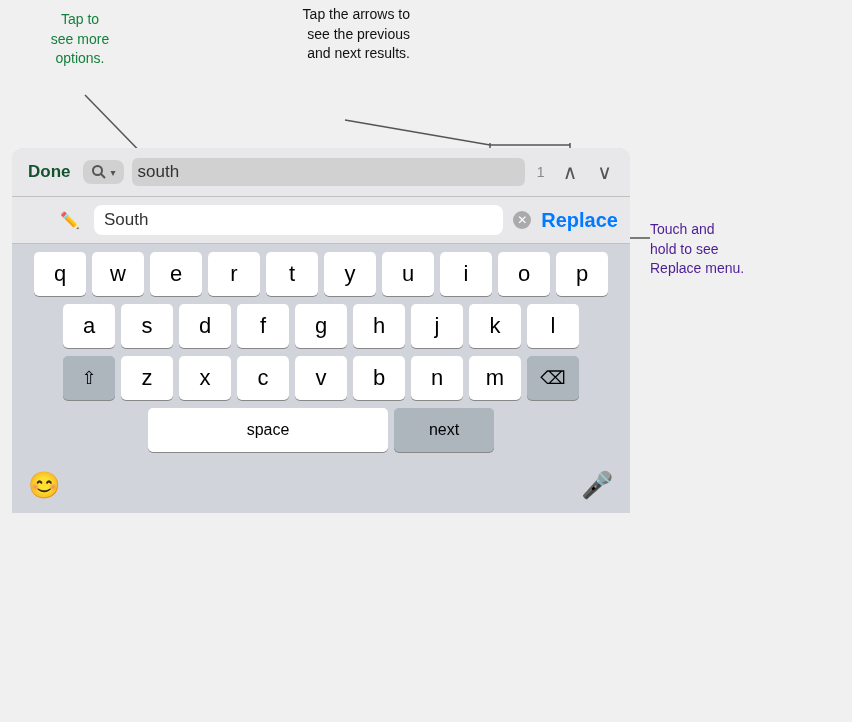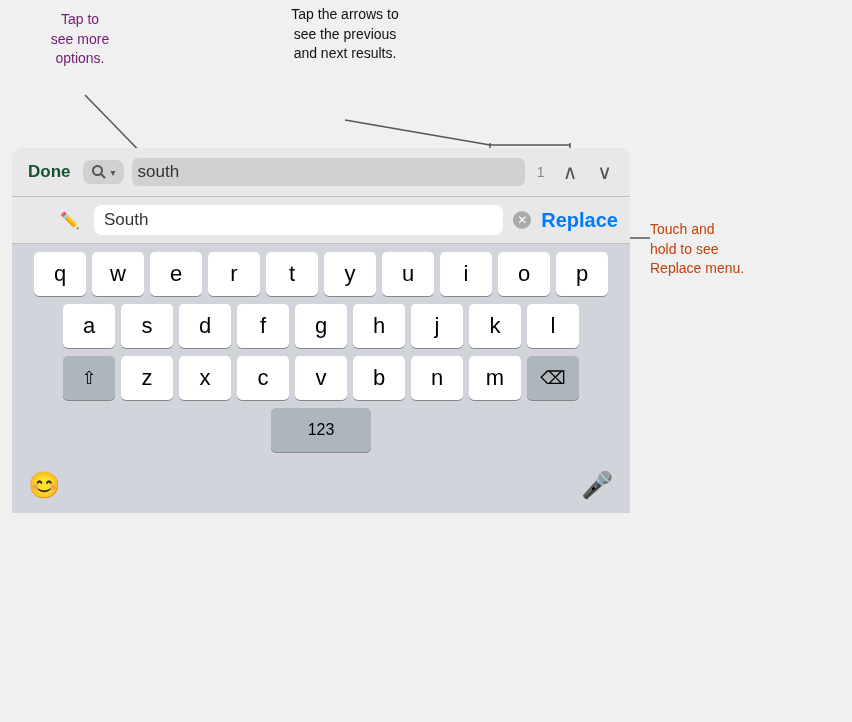--- a/index.html
+++ b/index.html
@@ -223,43 +223,43 @@
       cursor: pointer;
       color: #555;
     }
 
     
     .ann-top-left {
       position: absolute;
       top: 10px;
       left: 30px;
       font-size: 14px;
-      color: #701a75;
+      color: #15803d;
       text-align: center;
       width: 100px;
       line-height: 1.4;
     }
 
     .ann-top-center {
       position: absolute;
       top: 5px;
       left: 280px;
       font-size: 14px;
       color: #111;
-      text-align: center;
+      text-align: right;
       width: 130px;
       line-height: 1.4;
     }
 
     .ann-right {
       position: absolute;
       top: 220px;
       left: 650px;
       font-size: 14px;
-      color: #c2410c;
+      color: #4c1d95;
       text-align: left;
       width: 160px;
       line-height: 1.4;
     }
 
     
     svg.annotations-svg {
       position: absolute;
       top: 0;
       left: 0;
@@ -359,21 +359,22 @@
       <div class="key">x</div>
       <div class="key">c</div>
       <div class="key">v</div>
       <div class="key">b</div>
       <div class="key">n</div>
       <div class="key">m</div>
       <div class="key dark backspace">⌫</div>
     </div>
 
     <div class="key-row">
-      <div class="key dark wide">123</div>
+      <div class="key space">space</div>
+      <div class="key next-key dark">next</div>
     </div>
 
   </div>
 
   <div class="bottom-bar">
     <button class="emoji-btn">😊</button>
     <button class="mic-btn">🎤</button>
   </div>
 
 </div>

